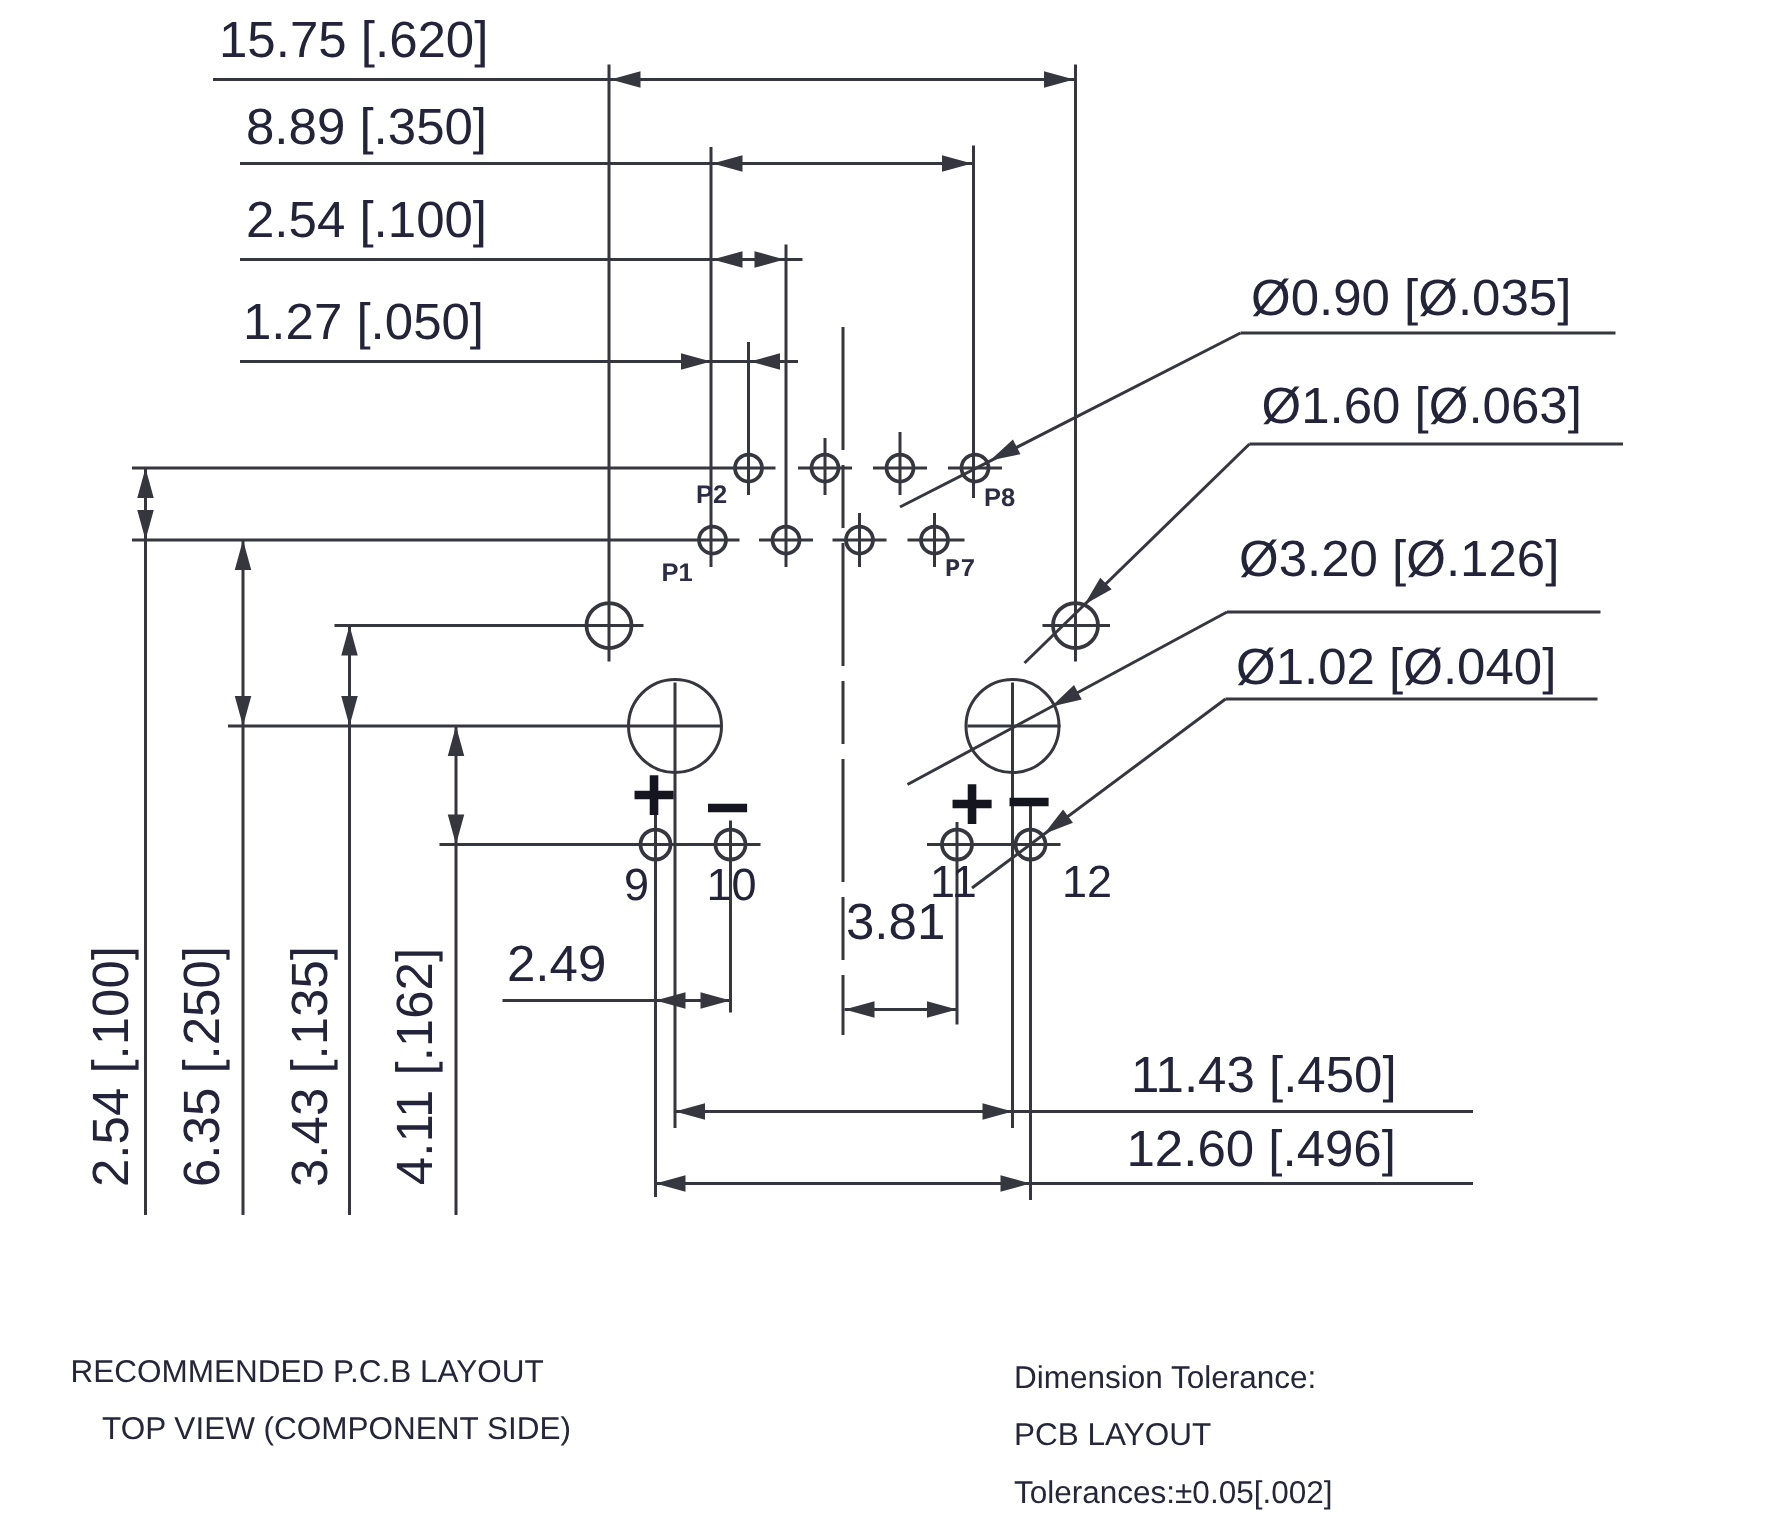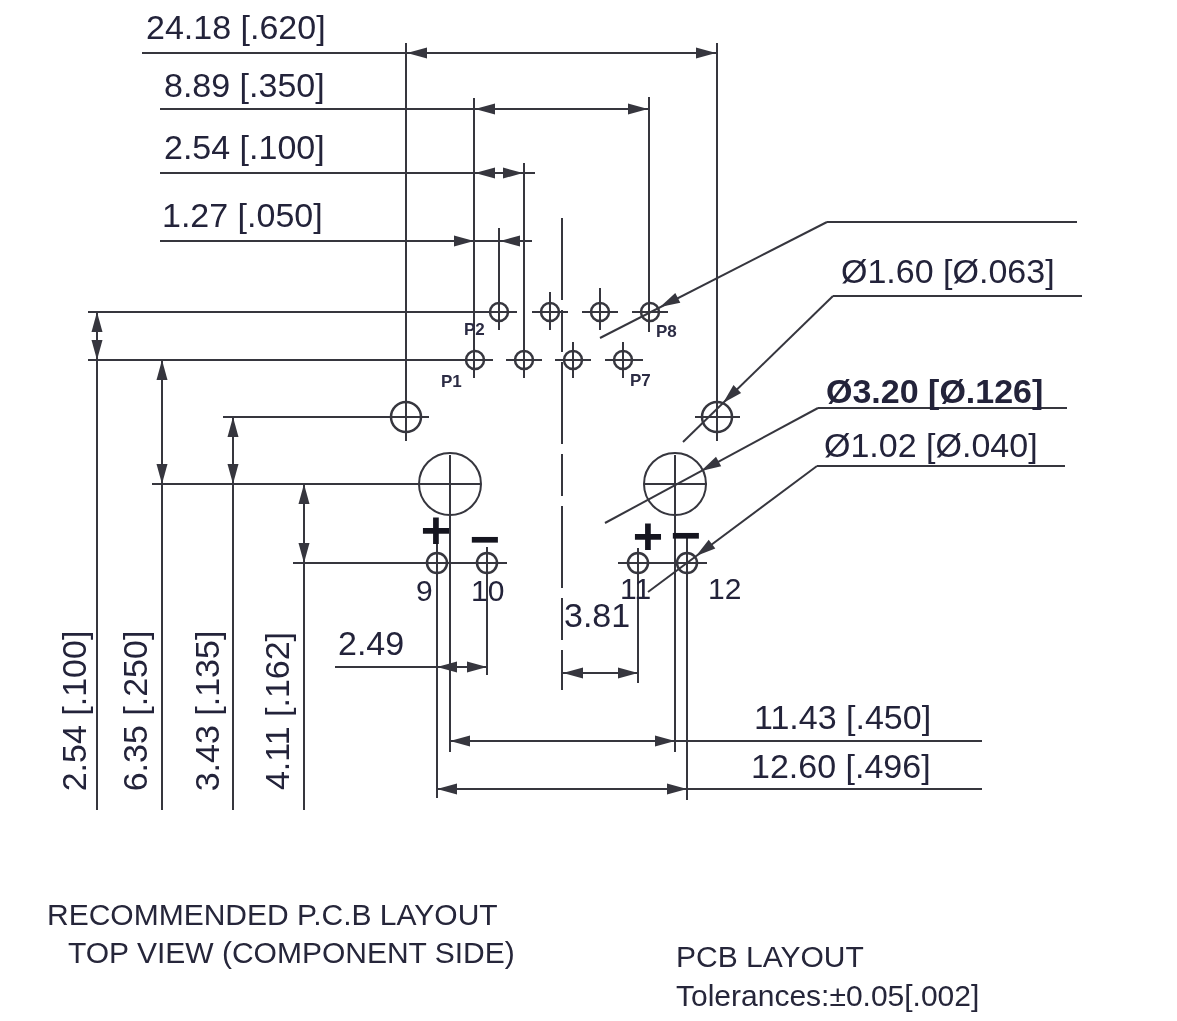--- a/index.html
+++ b/index.html
@@ -14,21 +14,21 @@
   .txt{position:absolute;white-space:nowrap;color:#23233a;}
   .dim{font-size:34px;line-height:38px;}
   .dim-v{
     font-size:34px;line-height:38px;
     width:200px;height:38px;text-align:center;
     transform:rotate(-90deg);
   }
   .pinlbl{font-size:17px;font-weight:bold;color:#2c2c44;}
   .padnum{font-size:30px;line-height:32px;color:#23233a;}
   .sign{font-size:52px;font-weight:bold;color:#15151f;width:56px;height:56px;line-height:56px;text-align:center;}
-  .caption{font-size:30px;line-height:36px;color:#26263a;}
+  .caption{font-size:21px;line-height:36px;color:#26263a;}
 </style>
 </head>
 <body>
 
 <div id="canvas">
 
   <svg id="drawing" width="1177" height="1021" viewBox="0 0 1177 1021" stroke="#36363e" stroke-width="2" fill="none">
 
     <g>
       <line x1="142" y1="53" x2="717" y2="53"></line>
@@ -152,52 +152,54 @@
       <polygon points="304,484 298.5,504 309.5,504"></polygon>
       <polygon points="304,563 298.5,543 309.5,543"></polygon>
 
       <polygon points="660,307 675.3,293 680.3,302.8"></polygon>
       <polygon points="723,403 733.5,385.1 741.1,392.9"></polygon>
       <polygon points="701,471 716,456.7 721.2,466.3"></polygon>
       <polygon points="696,556 708.7,539.7 715.3,548.5"></polygon>
     </g>
   </svg>
 
-  <div class="txt dim" style="left:146px;top:8px;">24.18 [.620]</div>
+  <div class="txt dim" style="left:146px;top:8px;">15.75 [.620]</div>
   <div class="txt dim" style="left:164px;top:66px;">8.89 [.350]</div>
   <div class="txt dim" style="left:164px;top:128px;">2.54 [.100]</div>
   <div class="txt dim" style="left:162px;top:196px;">1.27 [.050]</div>
 
+  <div class="txt dim" style="left:834px;top:180px;">Ø0.90 [Ø.035]</div>
   <div class="txt dim" style="left:841px;top:252px;">Ø1.60 [Ø.063]</div>
-  <div class="txt dim" style="left:826px;top:372px;font-weight:bold;">Ø3.20 [Ø.126]</div>
+  <div class="txt dim" style="left:826px;top:354px;">Ø3.20 [Ø.126]</div>
   <div class="txt dim" style="left:824px;top:426px;">Ø1.02 [Ø.040]</div>
 
   <div class="txt dim" style="left:754px;top:698px;">11.43 [.450]</div>
   <div class="txt dim" style="left:751px;top:747px;">12.60 [.496]</div>
   <div class="txt dim" style="left:338px;top:624px;">2.49</div>
   <div class="txt dim" style="left:564px;top:596px;">3.81</div>
 
   <div class="txt dim-v" style="left:-26px;top:692px;">2.54 [.100]</div>
   <div class="txt dim-v" style="left:35px;top:692px;">6.35 [.250]</div>
   <div class="txt dim-v" style="left:107px;top:692px;">3.43 [.135]</div>
   <div class="txt dim-v" style="left:177px;top:692px;">4.11 [.162]</div>
 
   <div class="txt pinlbl" style="left:464px;top:320px;">P2</div>
   <div class="txt pinlbl" style="left:656px;top:322px;">P8</div>
   <div class="txt pinlbl" style="left:441px;top:372px;">P1</div>
-  <div class="txt pinlbl" style="left:630px;top:371px;">P7</div>
+  <div class="txt pinlbl" style="left:630px;top:371px;font-family:Liberation Mono, monospace;">P7</div>
 
   <div class="txt padnum" style="left:416px;top:575px;">9</div>
   <div class="txt padnum" style="left:471px;top:575px;">10</div>
   <div class="txt padnum" style="left:620px;top:573px;">11</div>
   <div class="txt padnum" style="left:688px;top:573px;margin-left:20px;">12</div>
 
   <div class="txt sign" style="left:408px;top:502px;">+</div>
   <div class="txt sign" style="left:457px;top:511px;">−</div>
   <div class="txt sign" style="left:620px;top:508px;">+</div>
   <div class="txt sign" style="left:658px;top:507px;">−</div>
 
   <div class="txt caption" style="left:47px;top:897px;">RECOMMENDED P.C.B LAYOUT</div>
   <div class="txt caption" style="left:47px;top:935px;margin-left:21px;">TOP VIEW (COMPONENT SIDE)</div>
+  <div class="txt caption" style="left:676px;top:901px;">Dimension Tolerance:</div>
   <div class="txt caption" style="left:676px;top:939px;">PCB LAYOUT</div>
   <div class="txt caption" style="left:676px;top:978px;">Tolerances:±0.05[.002]</div>
 
 </div>
 
 </body></html>

